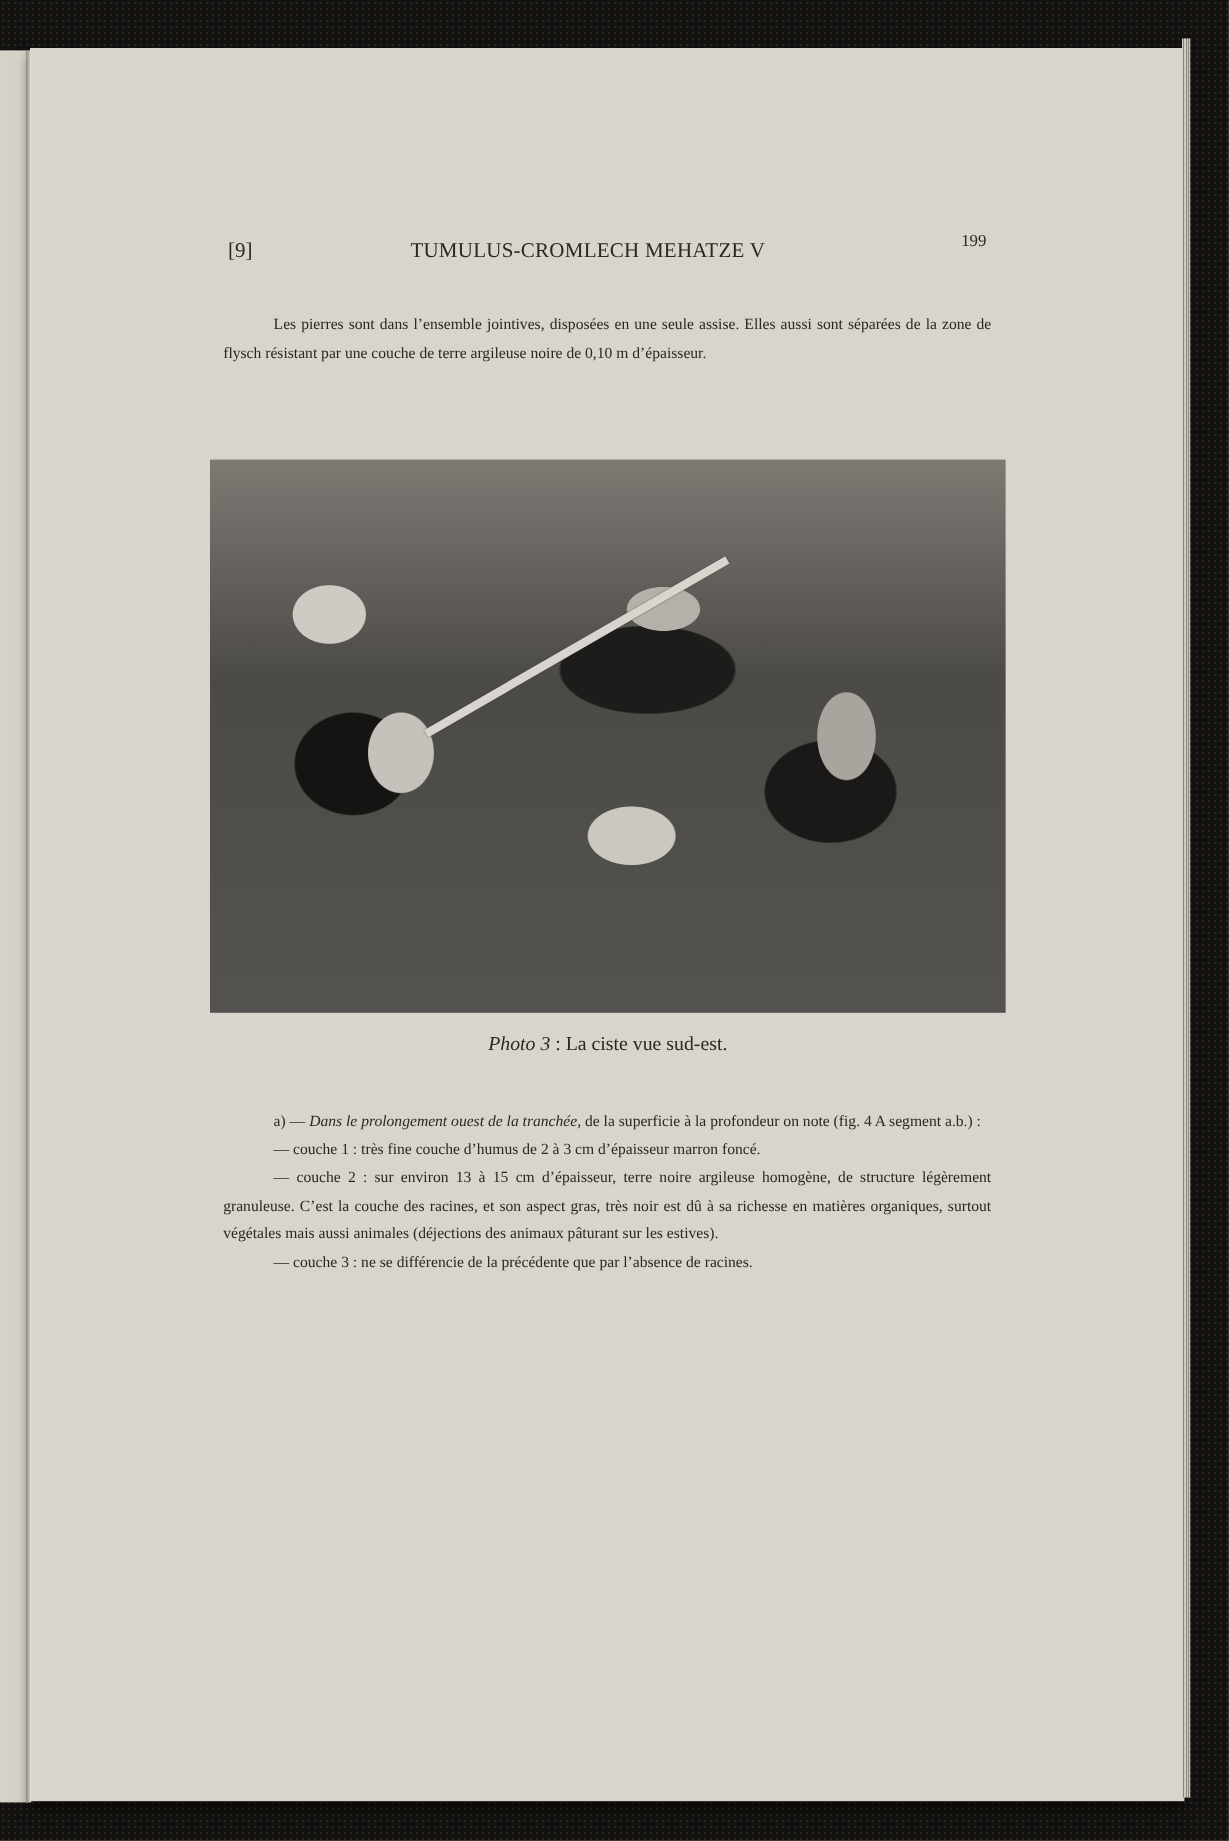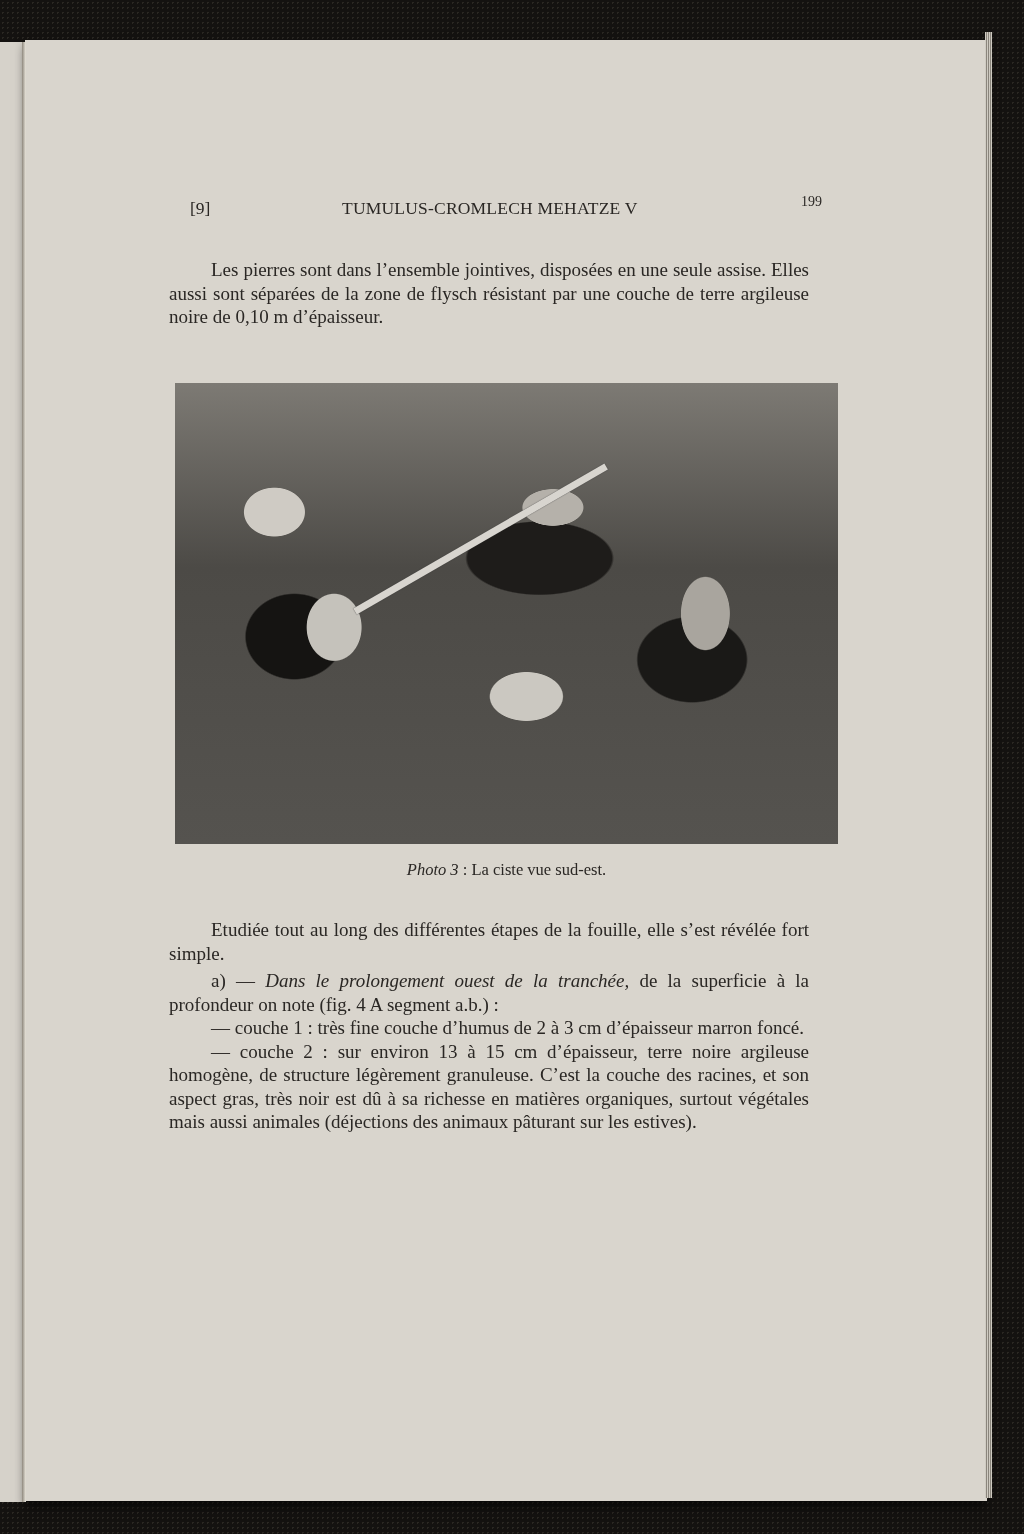--- a/index.html
+++ b/index.html
@@ -29,22 +29,22 @@
       background: repeating-linear-gradient(90deg,#cfcbc2 0,#cfcbc2 1px,#8a857c 1px,#8a857c 2px);
     }
     .running-head {
       position: absolute; top: 198px; left: 190px; width: 632px; height: 24px;
       font-size: 17.5px;
     }
     .running-head .left { position: absolute; left: 0; top: 0; }
     .running-head .center { position: absolute; left: 152px; top: 0; letter-spacing: 0.2px; }
     .running-head .right { position: absolute; right: 0; top: -4px; font-size: 14px; }
     .text-block {
-      position: absolute; left: 169px; width: 640px;
-      font-size: 19px; line-height: 23.5px; text-align: justify; font-family: Liberation Serif, serif;
+      position: absolute; left: 186px; width: 640px;
+      font-size: 13px; line-height: 23.5px; text-align: justify; font-family: Liberation Serif, serif;
     }
     .text-block p { margin: 0; }
     .indent { text-indent: 42px; }
     .intro { top: 258px; }
     .photo {
       position: absolute; left: 175px; top: 383px; width: 663px; height: 461px;
       background:
         radial-gradient(ellipse 50px 40px at 15% 28%, #cfcbc4 60%, transparent 62%),
         radial-gradient(ellipse 45px 55px at 24% 53%, #c5c2bb 60%, transparent 62%),
         radial-gradient(ellipse 60px 40px at 53% 68%, #cbc8c1 60%, transparent 62%),
@@ -88,19 +88,19 @@
 
 <div class="photo" title="Photographie en noir et blanc : pierres de la ciste avec une règle graduée">
   <div class="ruler"></div>
 </div>
 
 <div class="caption">
   <em>Photo 3</em><span> : La ciste vue sud-est.</span>
 </div>
 
 <div class="text-block section">
-  <p class="indent">Etudiée tout au long des différentes étapes de la fouille, elle s’est révélée fort simple.</p>
   <p class="indent" style="margin-top:4px;">
     <span>a) — </span><em>Dans le prolongement ouest de la tranchée,</em><span> de la superficie à la profondeur on note (fig. 4 A segment a.b.) :</span>
   </p>
   <p class="indent">— couche 1 : très fine couche d’humus de 2 à 3 cm d’épaisseur marron foncé.</p>
   <p class="indent">— couche 2 : sur environ 13 à 15 cm d’épaisseur, terre noire argileuse homogène, de structure légèrement granuleuse. C’est la couche des racines, et son aspect gras, très noir est dû à sa richesse en matières organiques, surtout végétales mais aussi animales (déjections des animaux pâturant sur les estives).</p>
+  <p class="indent">— couche 3 : ne se différencie de la précédente que par l’absence de racines.</p>
 </div>
 
 </body></html>

